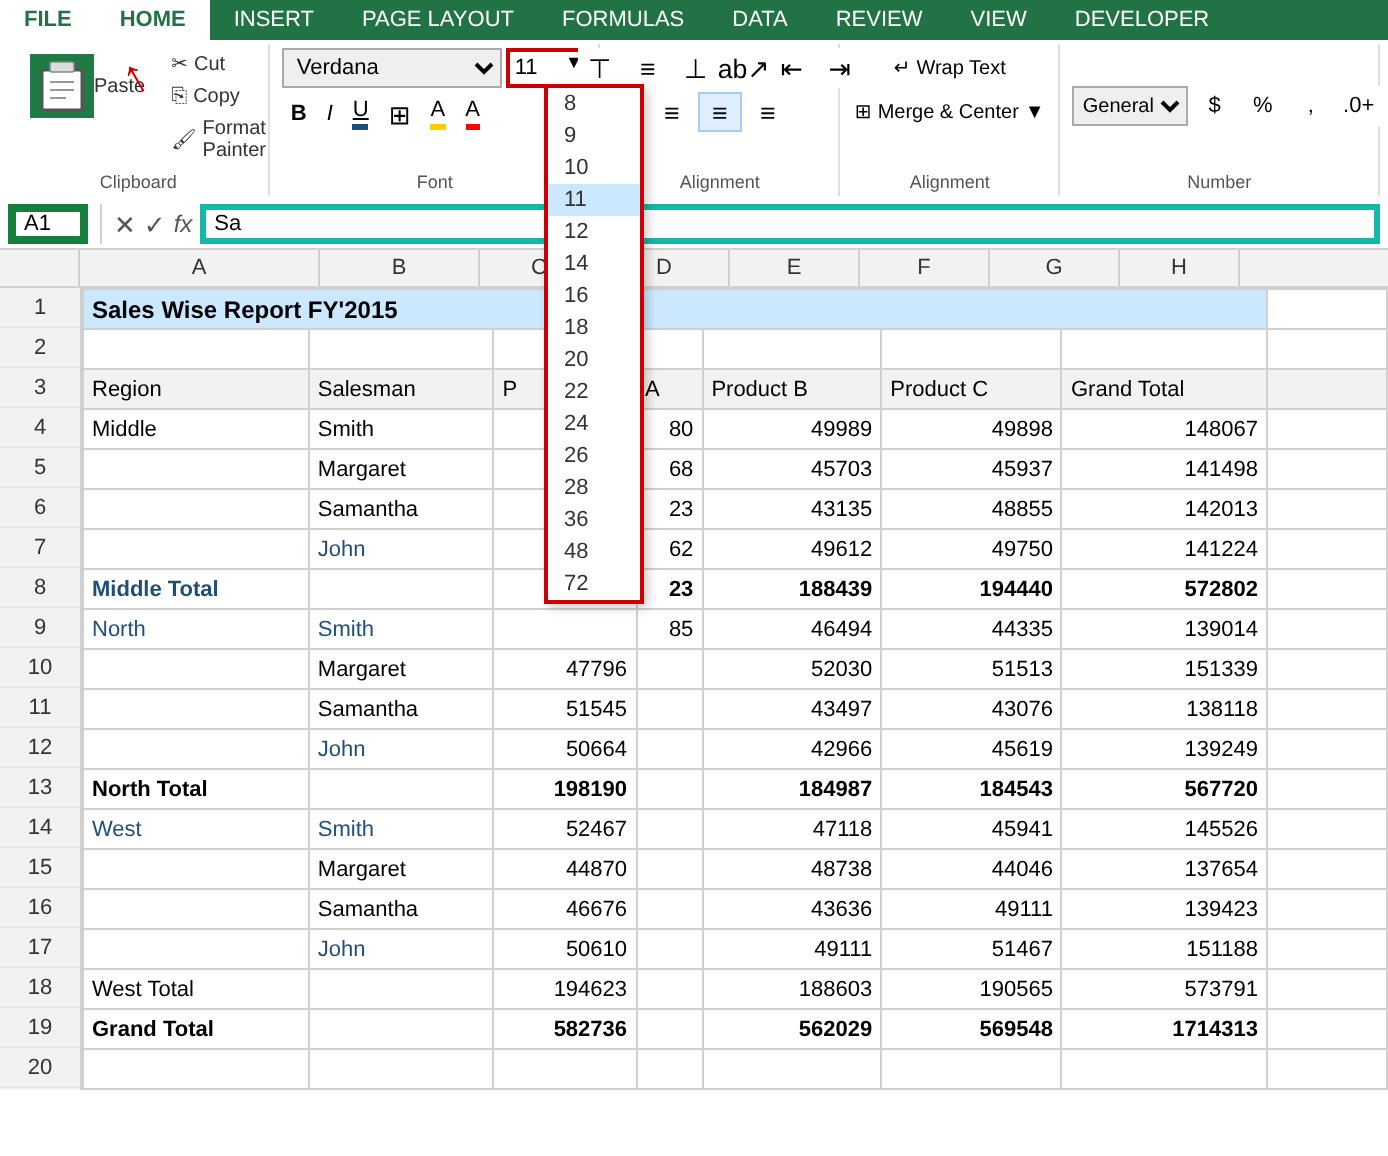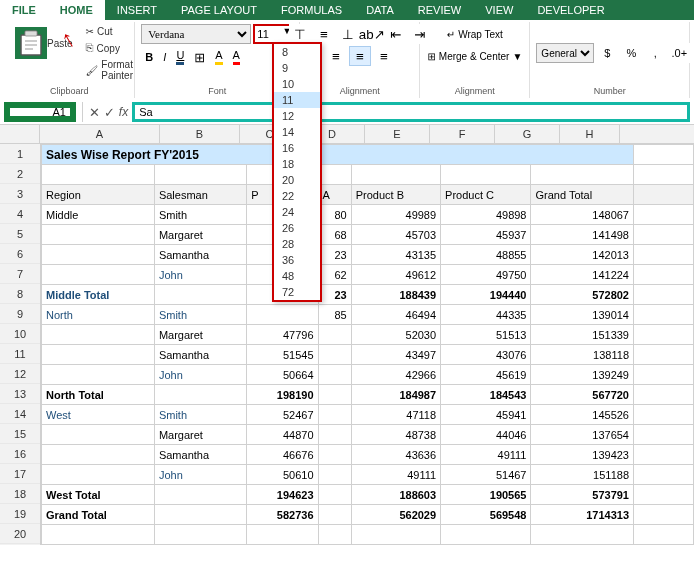--- a/index.html
+++ b/index.html
@@ -23,21 +23,21 @@
     .clipboard-group .ribbon-group-content { gap: 4px; }
     .paste-btn { display: flex; flex-direction: row; align-items: center; cursor: pointer; padding: 2px 4px; border: 1px solid transparent; }
     .paste-icon { width: 32px; height: 32px; background: #1f7a45; display: flex; align-items: center; justify-content: center; color: white; font-size: 18px; }
     .paste-label { font-size: 10px; color: #333; }
     .small-btns { display: flex; flex-direction: column; gap: 1px; }
     .small-btn { display: flex; align-items: center; gap: 3px; cursor: pointer; padding: 1px 3px; font-size: 10px; color: #333; border: 1px solid transparent; }
 
     
     .font-group .ribbon-group-content { flex-direction: column; align-items: flex-start; gap: 2px; }
     .font-row { display: flex; align-items: center; gap: 2px; }
-    .font-select { width: 110px; height: 20px; font-size: 11px; border: 1px solid #aaa; padding: 0 2px; font-family: Liberation Serif, serif; }
+    .font-select { width: 110px; height: 20px; font-size: 11px; border: 1px solid #aaa; padding: 0 2px; }
     .font-size-select { width: 40px; height: 20px; font-size: 11px; border: 1px solid #aaa; padding: 0 2px; background: white; }
     .font-btn { height: 20px; padding: 0 3px; border: 1px solid transparent; cursor: pointer; background: #fff; font-size: 11px; }
     .font-btn-b { font-weight: bold; }
     .font-btn-i { font-style: italic; }
     .font-btn-u { text-decoration: underline; }
     .color-bar { display: block; height: 3px; background: red; margin-top: 1px; }
 
     
     .align-group .ribbon-group-content { flex-direction: column; gap: 2px; }
     .align-row { display: flex; gap: 2px; }
@@ -49,21 +49,21 @@
     .wrap-btn { display: flex; align-items: center; gap: 3px; height: 20px; border: 1px solid transparent; cursor: pointer; background: #fff; font-size: 10px; padding: 0 4px; white-space: nowrap; }
 
     
     .num-group .ribbon-group-content { flex-direction: column; gap: 2px; }
     .num-select { width: 80px; height: 20px; font-size: 10px; border: 1px solid #aaa; }
     .num-row { display: flex; gap: 2px; }
     .num-btn { width: 22px; height: 20px; border: 1px solid transparent; cursor: pointer; background: #fff; font-size: 11px; display: flex; align-items: center; justify-content: center; }
 
     
     .formula-bar { display: flex; align-items: center; border-bottom: 1px solid #d0d0d0; padding: 2px 4px; gap: 4px; background: #fff; }
-    .cell-ref { width: 72px; height: 20px; border: 6px solid #15803d; padding: 0 4px; font-size: 11px; text-align: right; }
+    .cell-ref { width: 40px; height: 20px; border: 4px solid #15803d; padding: 0 4px; font-size: 11px; text-align: left; }
     .formula-divider { width: 1px; height: 20px; background: #d0d0d0; margin: 0 2px; }
     .formula-input { flex: 1; height: 20px; border: 3px solid #14b8a6; padding: 0 4px; font-size: 11px; }
 
     
     .spreadsheet { display: flex; flex-direction: column; overflow: hidden; }
     .col-header { text-align: center; border-right: 1px solid #d0d0d0; font-size: 11px; color: #333; padding: 2px 0; font-weight: normal; height: 18px; display: flex; align-items: center; justify-content: center; }
     .row-num { height: 20px; min-height: 20px; display: flex; align-items: center; justify-content: center; border-bottom: 1px solid #e8e8e8; font-size: 11px; color: #333; width: 40px; }
 
     .grid { flex: 1; overflow: hidden; }
     table { border-collapse: collapse; width: 100%; }
@@ -472,21 +472,21 @@
             <td></td>
             <td style="color:#1f4e79;">John</td>
             <td class="num">50610</td>
             <td class="num"></td>
             <td class="num">49111</td>
             <td class="num">51467</td>
             <td class="num">151188</td>
             <td></td>
           </tr>
 
-          <tr style="font-weight:bold;">
+          <tr style="font-weight:normal;">
             <td>West Total</td>
             <td></td>
             <td class="num">194623</td>
             <td class="num"></td>
             <td class="num">188603</td>
             <td class="num">190565</td>
             <td class="num">573791</td>
             <td></td>
           </tr>
 

